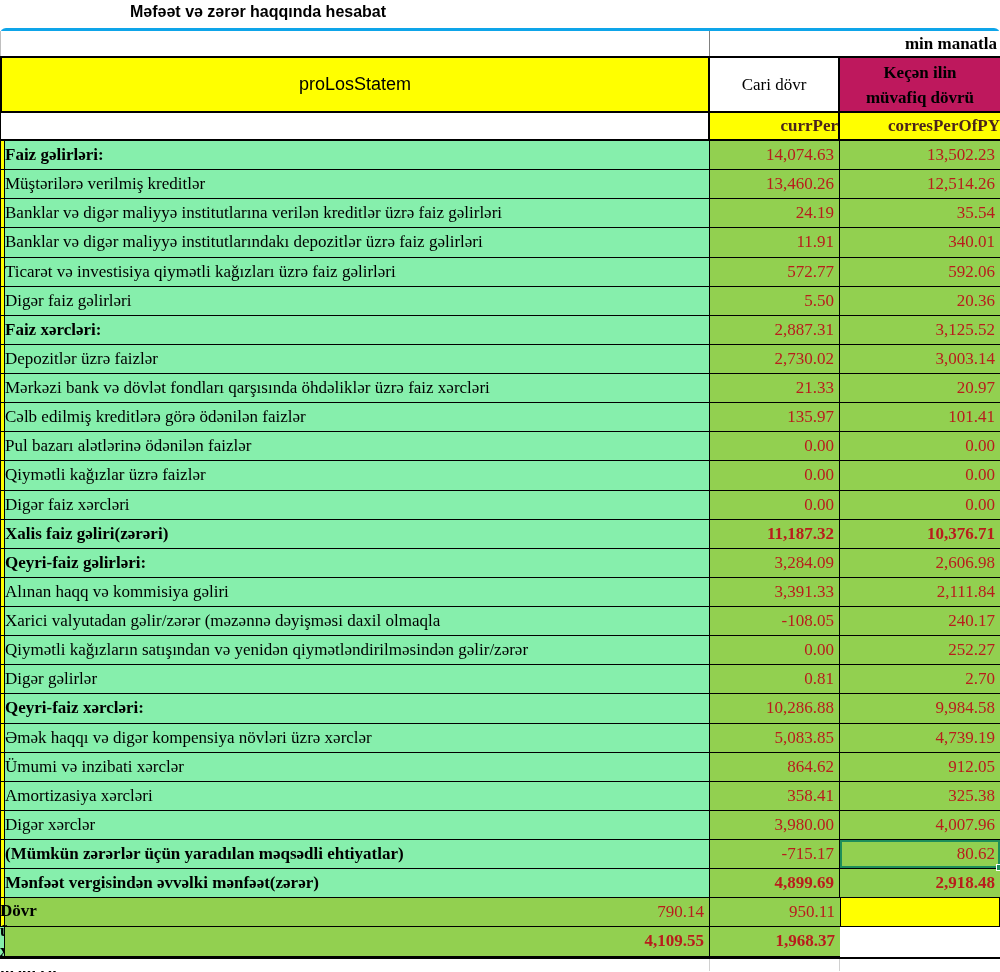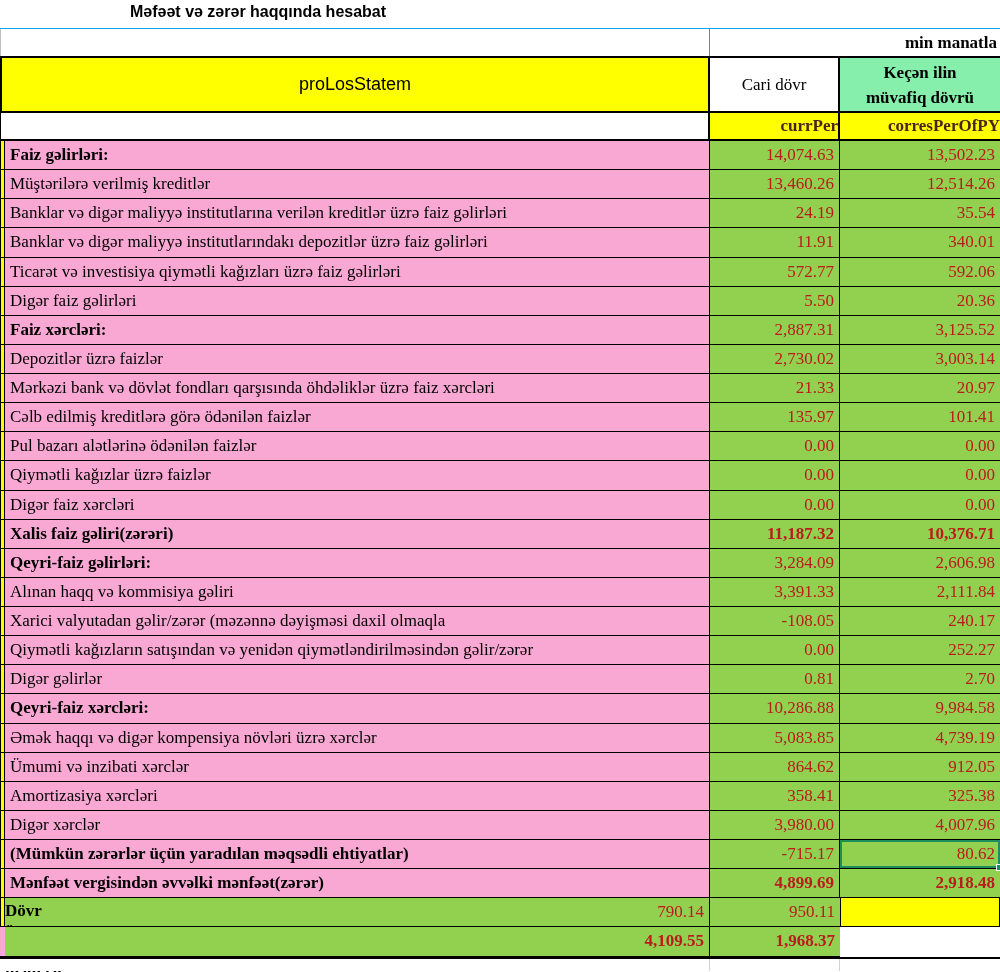--- a/index.html
+++ b/index.html
@@ -4,47 +4,47 @@
 <style>
   *{box-sizing:border-box;margin:0;padding:0;}
   html,body{width:1000px;height:972px;overflow:hidden;background:#fff;}
   #page{position:relative;width:1000px;height:972px;background:#fff;
         font-family:"Liberation Serif",serif;color:#000;}
   .title{position:absolute;left:130px;top:3px;
          font-family:"Liberation Sans",sans-serif;font-weight:bold;font-size:16px;color:#000;}
   #sheet{position:absolute;left:0;top:28px;width:1000px;}
 
   
-  .rowA{display:grid;grid-template-columns:710px 290px;height:28px;border-top:1px solid #0ea5e9;}
+  .rowA{display:grid;grid-template-columns:710px 290px;height:28px;border-top:3px solid #0ea5e9;border-radius:6px;}
   .rowA .a1{border-left:1px solid #bfbfbf;border-right:1px solid #808080;background:#fff;}
   .rowA .a2{display:flex;align-items:center;justify-content:flex-end;padding-right:3px;
             font-size:17px;font-weight:bold;background:#fff;}
 
   
   .rowB{display:grid;grid-template-columns:710px 130px 160px;height:57px;
         border-top:2px solid #000;border-bottom:2px solid #000;}
   .rowB>div{display:flex;flex-direction:column;align-items:center;justify-content:center;}
   .b1{background:var(--yellow,#FFFF00);border-left:2px solid #000;border-right:2px solid #000;
       font-family:"Liberation Sans",sans-serif;font-size:18px;text-align:center;}
   .b2{background:#fff;border-right:2px solid #000;font-size:17px;font-weight:normal;}
-  .b3{background:#86efac;font-size:17px;font-weight:bold;line-height:25px;}
+  .b3{background:#be185d;font-size:17px;font-weight:bold;line-height:25px;}
 
   
   .rowC{display:grid;grid-template-columns:710px 130px 160px;height:28px;border-bottom:2px solid #000;}
   .rowC>div{display:flex;align-items:center;justify-content:flex-end;}
   .c1{background:#fff;border-left:1px solid #000;border-right:2px solid #000;}
   .c2,.c3{background:var(--yellow,#FFFF00);font-size:17px;font-weight:bold;color:var(--code,#4A241C);}
   .c2{border-right:2px solid #000;}
 
   
   #grid{display:grid;grid-template-columns:5px 705px 130px 160px;grid-auto-rows:29.14px;
         border-bottom:2px solid #000;}
   #grid .c{display:flex;align-items:center;border-bottom:1px solid #000;font-size:17px;overflow:visible;}
   .strip{background:var(--yellow,#FFFF00);border-left:1px solid #000;border-right:1px solid #000;}
-  .lbl{background:#f9a8d4;border-right:1px solid #000;padding-left:5px;}
+  .lbl{background:#86efac;border-right:1px solid #000;}
   .val{background:var(--green,#92D050);justify-content:flex-end;padding-right:5px;color:#b91c1c;}
   .v1{border-right:1px solid #000;}
   .bold{font-weight:bold;}
   .selected{position:relative;box-shadow:inset 0 0 0 2px var(--sel,#1E8E5A);z-index:2;padding-left:8px;}
   .handle{position:absolute;right:-3px;bottom:-3px;width:7px;height:7px;
           background:var(--sel,#1E8E5A);border:1px solid #fff;z-index:3;}
 
   
   .partial{display:grid;grid-template-columns:710px 130px 160px;height:12px;}
   .partial>div{border-right:1px solid #d0d0d0;background:#fff;}

